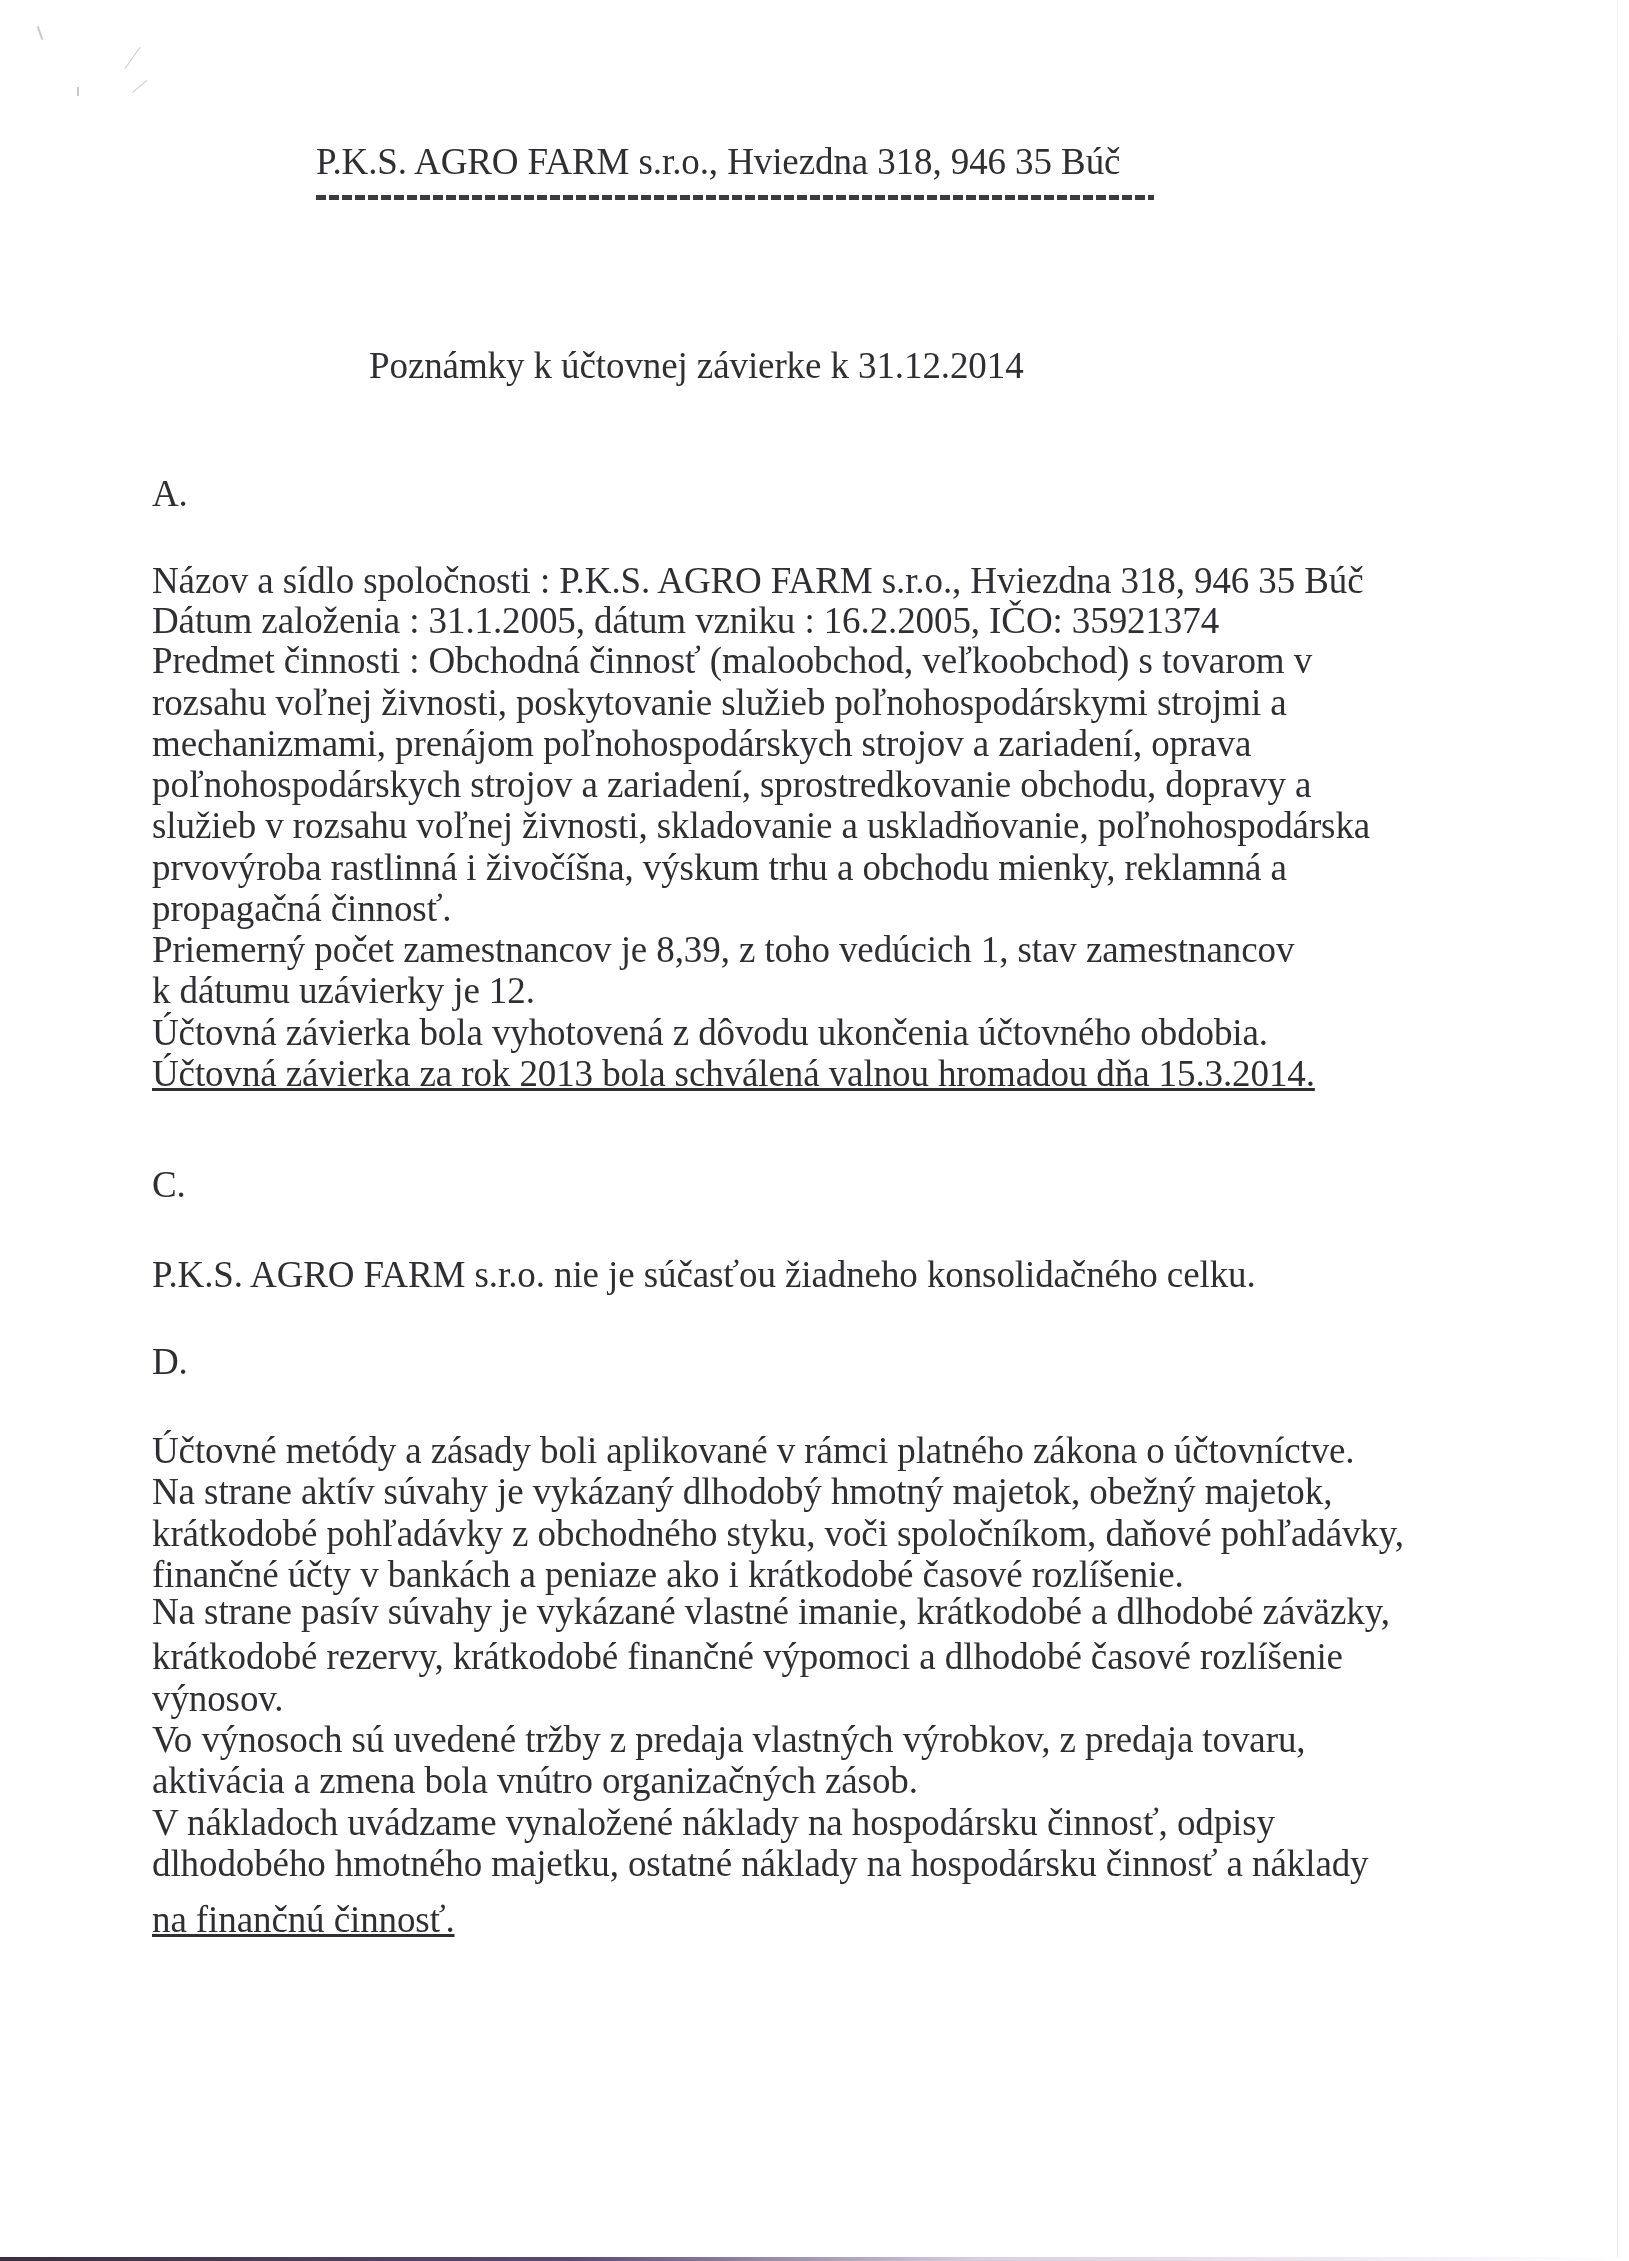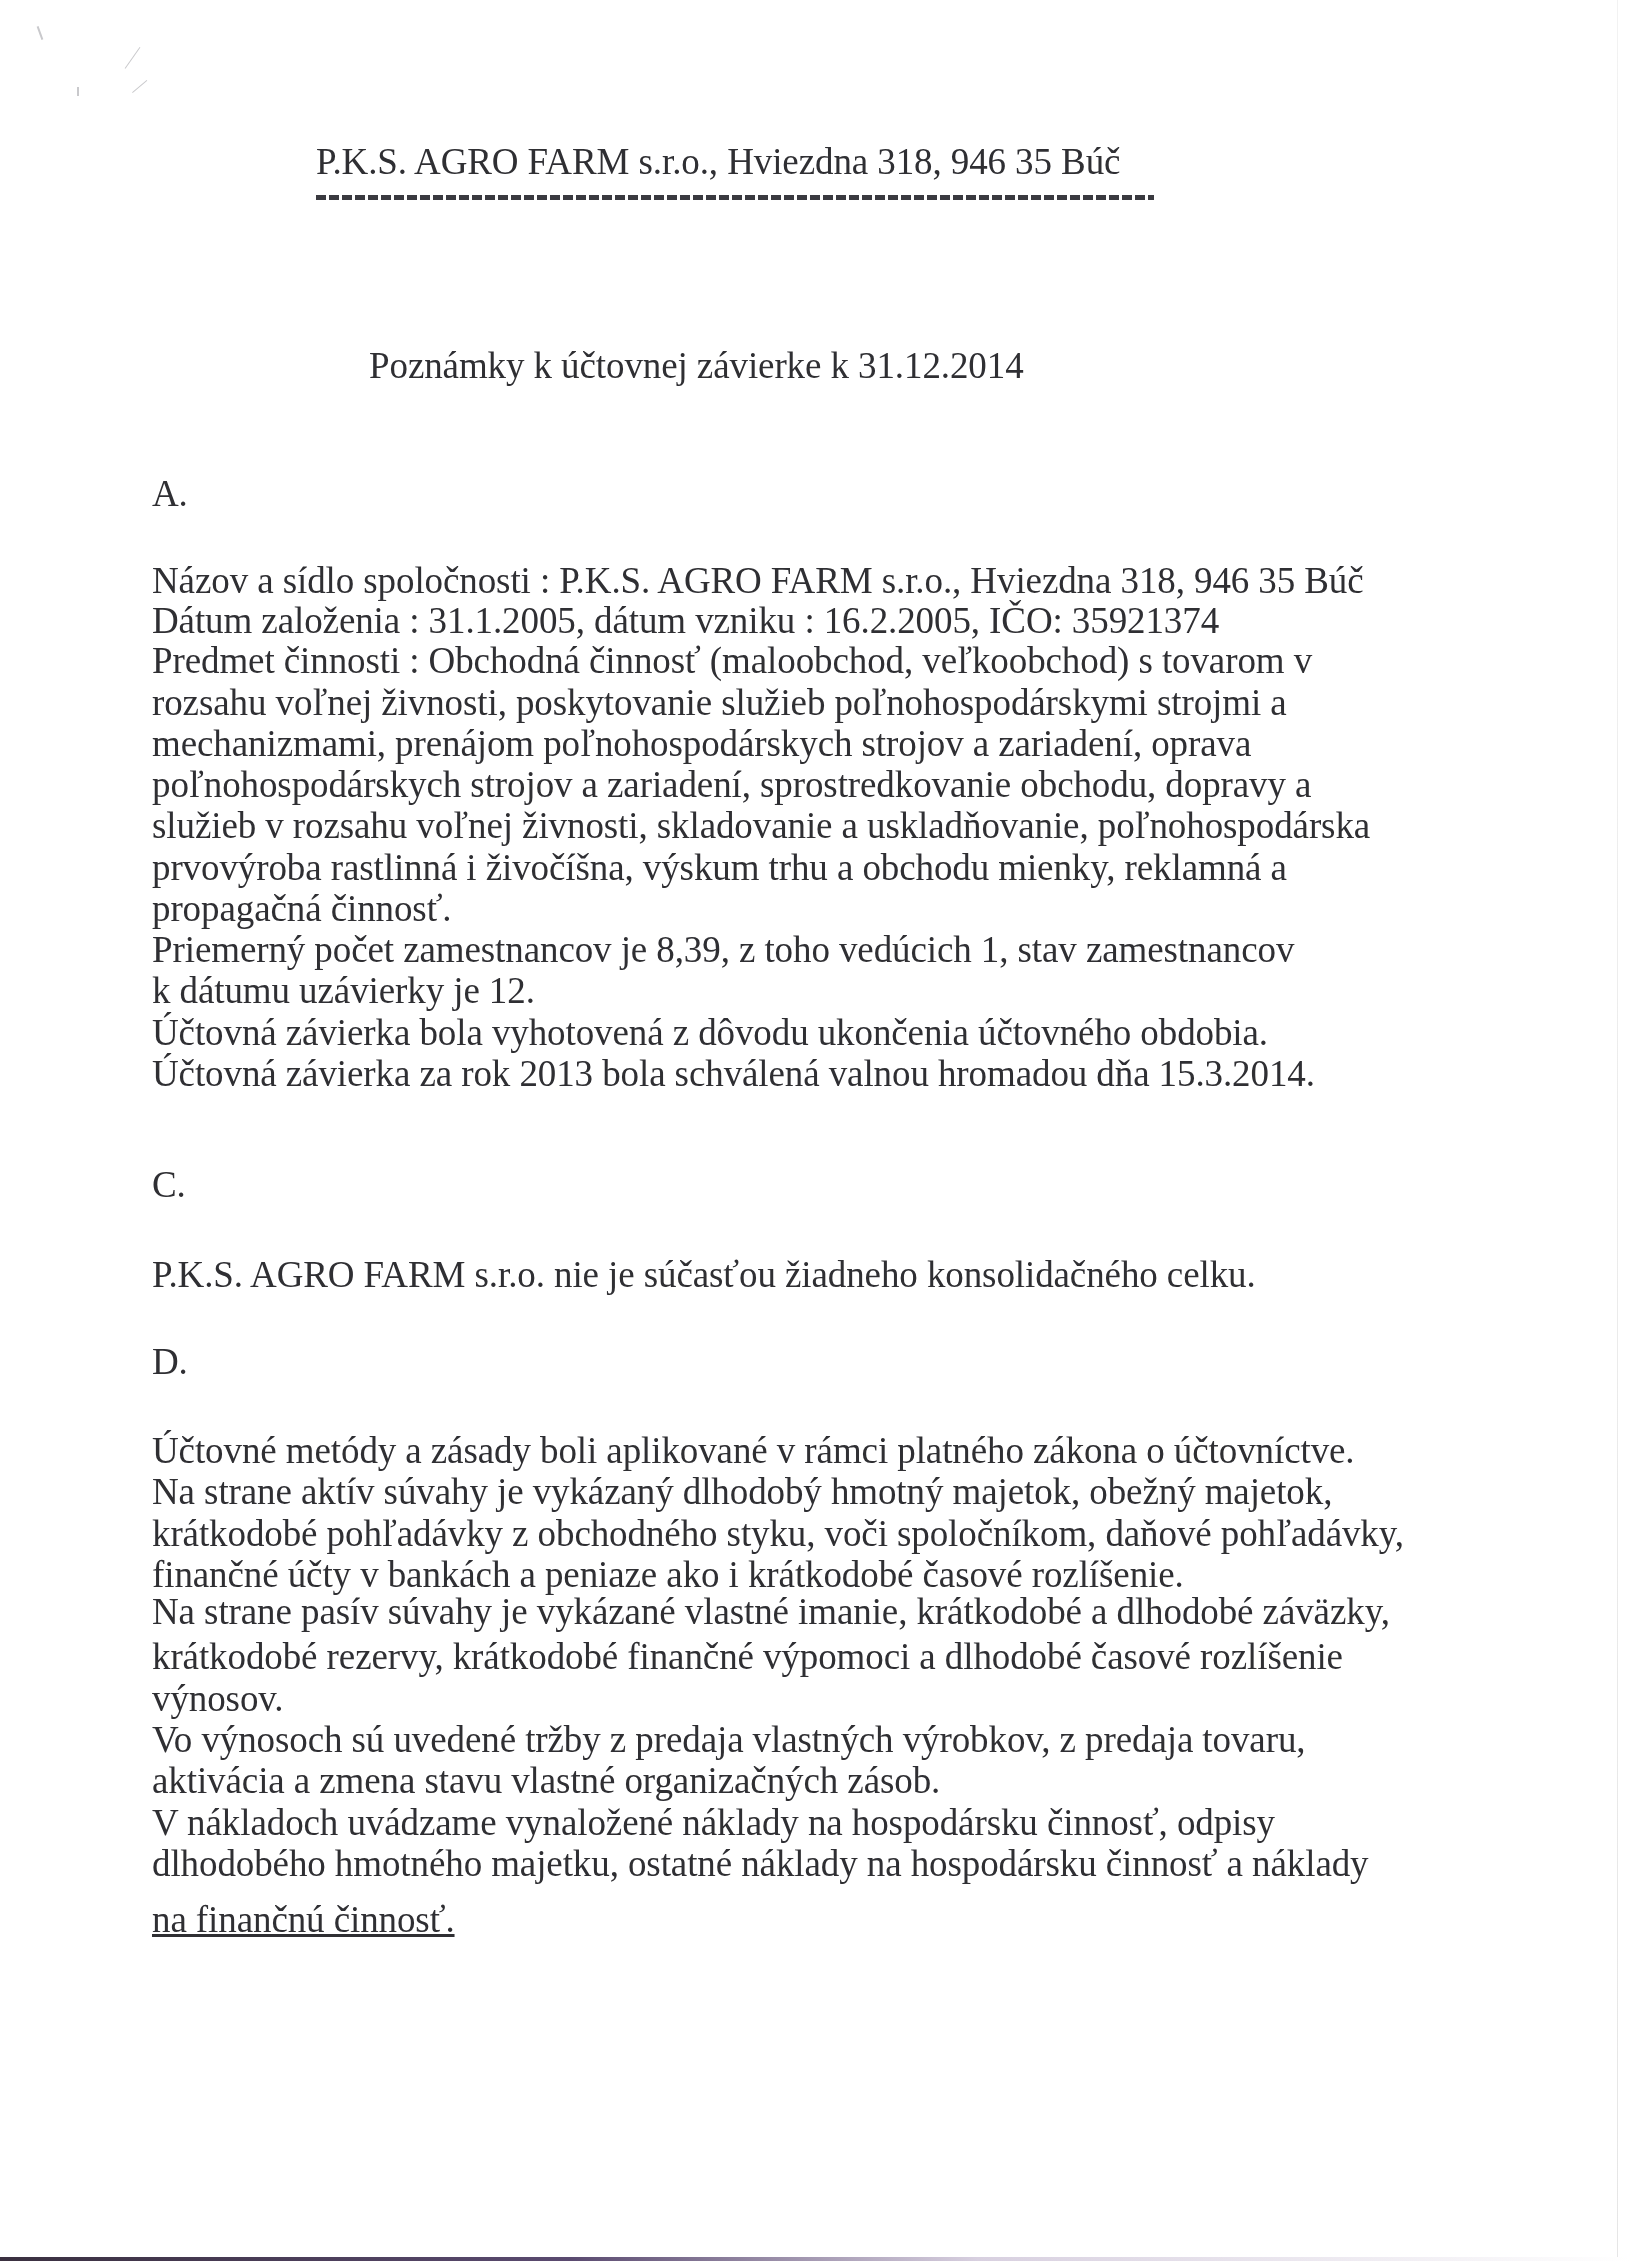--- a/index.html
+++ b/index.html
@@ -50,31 +50,31 @@
 <div class="line" style="top:640px;">Predmet činnosti : Obchodná činnosť (maloobchod, veľkoobchod) s tovarom v</div>
 <div class="line" style="top:682px;">rozsahu voľnej živnosti, poskytovanie služieb poľnohospodárskymi strojmi a</div>
 <div class="line" style="top:723px;">mechanizmami, prenájom poľnohospodárskych strojov a zariadení, oprava</div>
 <div class="line" style="top:764px;">poľnohospodárskych strojov a zariadení, sprostredkovanie obchodu, dopravy a</div>
 <div class="line" style="top:805px;">služieb v rozsahu voľnej živnosti, skladovanie a uskladňovanie, poľnohospodárska</div>
 <div class="line" style="top:847px;">prvovýroba rastlinná i živočíšna, výskum trhu a obchodu mienky, reklamná a</div>
 <div class="line" style="top:888px;">propagačná činnosť.</div>
 <div class="line" style="top:929px;text-align:right;">Priemerný počet zamestnancov je 8,39, z toho vedúcich 1, stav zamestnancov</div>
 <div class="line" style="top:970px;">k dátumu uzávierky je 12.</div>
 <div class="line" style="top:1012px;text-align:center;">Účtovná závierka bola vyhotovená z dôvodu ukončenia účtovného obdobia.</div>
-<div class="line" style="top:1053px;">Účtovná závierka za rok 2013 bola schválená valnou hromadou dňa 15.3.2014.</div>
+<div class="line" style="top:1053px;text-decoration:underline;">Účtovná závierka za rok 2013 bola schválená valnou hromadou dňa 15.3.2014.</div>
 
 <div class="line" style="top:1164px;">C.</div>
 <div class="line" style="top:1254px;">P.K.S. AGRO FARM s.r.o. nie je súčasťou žiadneho konsolidačného celku.</div>
 
 <div class="line" style="top:1341px;">D.</div>
 <div class="line" style="top:1430px;">Účtovné metódy a zásady boli aplikované v rámci platného zákona o účtovníctve.</div>
 <div class="line" style="top:1471px;">Na strane aktív súvahy je vykázaný dlhodobý hmotný majetok, obežný majetok,</div>
 <div class="line" style="top:1513px;">krátkodobé pohľadávky z obchodného styku, voči spoločníkom, daňové pohľadávky,</div>
 <div class="line" style="top:1554px;">finančné účty v bankách a peniaze ako i krátkodobé časové rozlíšenie.</div>
 <div class="line" style="top:1591px;">Na strane pasív súvahy je vykázané vlastné imanie, krátkodobé a dlhodobé záväzky,</div>
 <div class="line" style="top:1636px;">krátkodobé rezervy, krátkodobé finančné výpomoci a dlhodobé časové rozlíšenie</div>
 <div class="line" style="top:1678px;">výnosov.</div>
 <div class="line" style="top:1719px;">Vo výnosoch sú uvedené tržby z predaja vlastných výrobkov, z predaja tovaru,</div>
-<div class="line" style="top:1760px;">aktivácia a zmena stavu vlastné organizačných zásob.</div>
+<div class="line" style="top:1760px;">aktivácia a zmena bola vnútro organizačných zásob.</div>
 <div class="line" style="top:1802px;">V nákladoch uvádzame vynaložené náklady na hospodársku činnosť, odpisy</div>
 <div class="line" style="top:1843px;">dlhodobého hmotného majetku, ostatné náklady na hospodársku činnosť a náklady</div>
 <div class="line" style="top:1899px;text-decoration:underline;">na finančnú činnosť.</div>
 
 
 </body></html>

